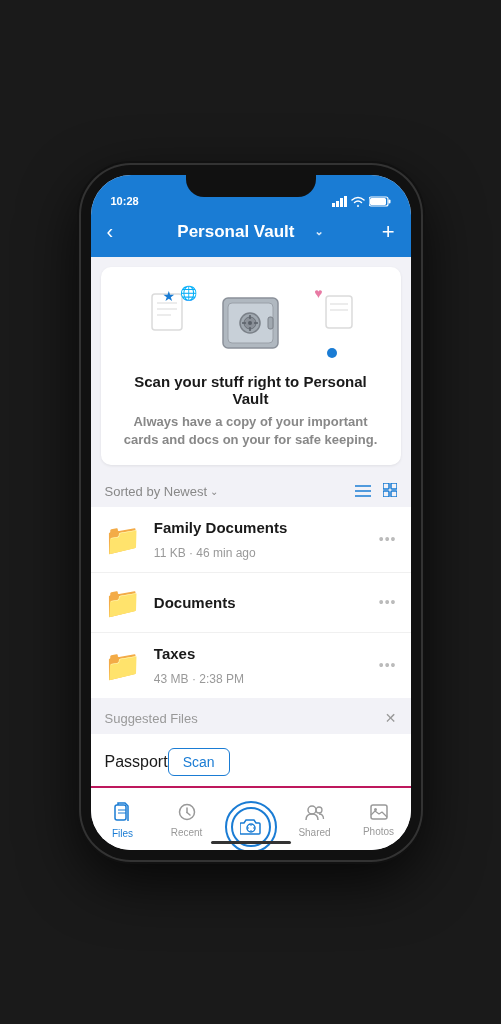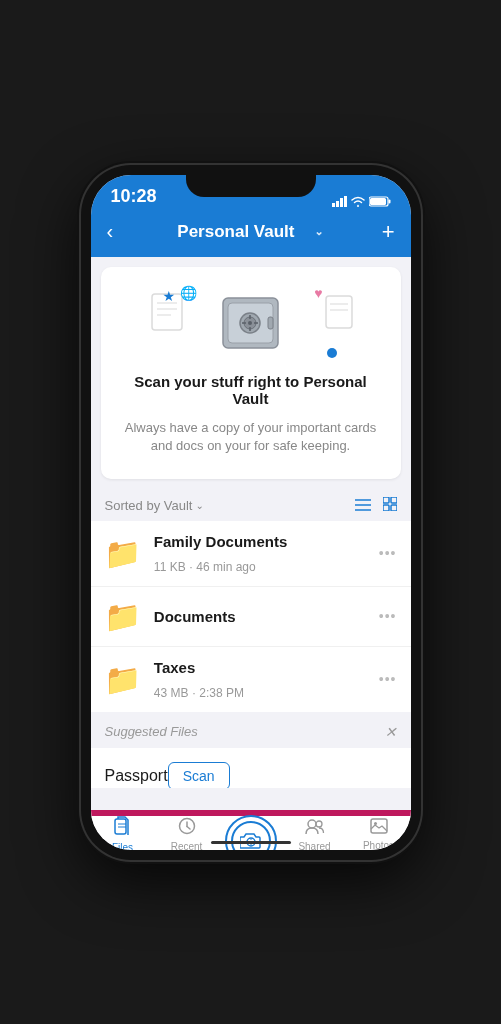--- a/index.html
+++ b/index.html
@@ -55,21 +55,21 @@
       display: flex;
       align-items: flex-end;
       padding: 0 20px 4px;
       justify-content: space-between;
       position: relative;
       z-index: 50;
     }
 
     .status-time {
       color: white;
-      font-size: 18px;
+      font-size: 11px;
       font-weight: 600;
       text-align: center;
     }
 
     .status-icons {
       display: flex;
       align-items: center;
       gap: 4px;
     }
 
@@ -153,28 +153,29 @@
 
     .safe-svg {
       width: 65px;
       height: 60px;
     }
 
     .banner-title {
       font-size: 15px;
       font-weight: 700;
       color: #1a1a1a;
-      margin-bottom: 12px;
+      margin-bottom: 6px;
     }
 
     .banner-desc {
       font-size: 13px;
       color: #888;
       line-height: 1.4;
-      margin-bottom: 8px;
+      margin-bottom: 0;
+      font-weight: bold;
     }
 
     .banner-action {
       color: #1a7cd4;
       font-size: 15px;
       font-weight: 500;
     }
 
     
     .sort-bar {
@@ -247,24 +248,23 @@
 
     .file-more {
       color: #bbb;
       font-size: 14px;
       letter-spacing: 1px;
     }
 
     
     .suggested-header {
       display: flex;
-      align-items: center;
+      align-items: flex-end;
       justify-content: space-between;
       padding: 12px 14px 8px;
-      font-style: italic;
     }
 
     .suggested-label {
       font-size: 13px;
       color: #999;
     }
 
     .suggested-close {
       color: #999;
       font-size: 14px;
@@ -293,23 +293,23 @@
       font-size: 14px;
       font-weight: 500;
     }
 
     
     .tab-bar {
       position: absolute;
       bottom: 0;
       left: 0;
       right: 0;
-      height: 40px;
-      background: white;
-      border-top: 6px solid #be185d;
+      height: 64px;
+      background: white;
+      border-top: 2px solid #be185d;
       display: flex;
       align-items: center;
     }
 
     .tab-item {
       flex: 1;
       display: flex;
       flex-direction: column;
       align-items: center;
       justify-content: center;
@@ -453,21 +453,21 @@
 
             <span style="position:absolute;right:24px;bottom:5px;width:10px;height:10px;background:#1a7cd4;border-radius:50%;display:inline-block;"></span>
           </div>
         </div>
         <div class="banner-title">Scan your stuff right to Personal Vault</div>
         <div class="banner-desc">Always have a copy of your important cards and docs on your for safe keeping.</div>
       </div>
 
       <div class="sort-bar">
         <div class="sort-label">
-          <span>Sorted by Vault</span>
+          <span>Sorted by Newest</span>
           <span class="chevron-down">⌄</span>
         </div>
         <div class="sort-icons">
           <span class="sort-icon-btn">
             <svg width="16" height="12" viewBox="0 0 16 12">
               <line x1="0" y1="1" x2="16" y2="1" stroke="#1a7cd4" stroke-width="1.5"></line>
               <line x1="0" y1="6" x2="16" y2="6" stroke="#1a7cd4" stroke-width="1.5"></line>
               <line x1="0" y1="11" x2="16" y2="11" stroke="#1a7cd4" stroke-width="1.5"></line>
             </svg>
           </span>

